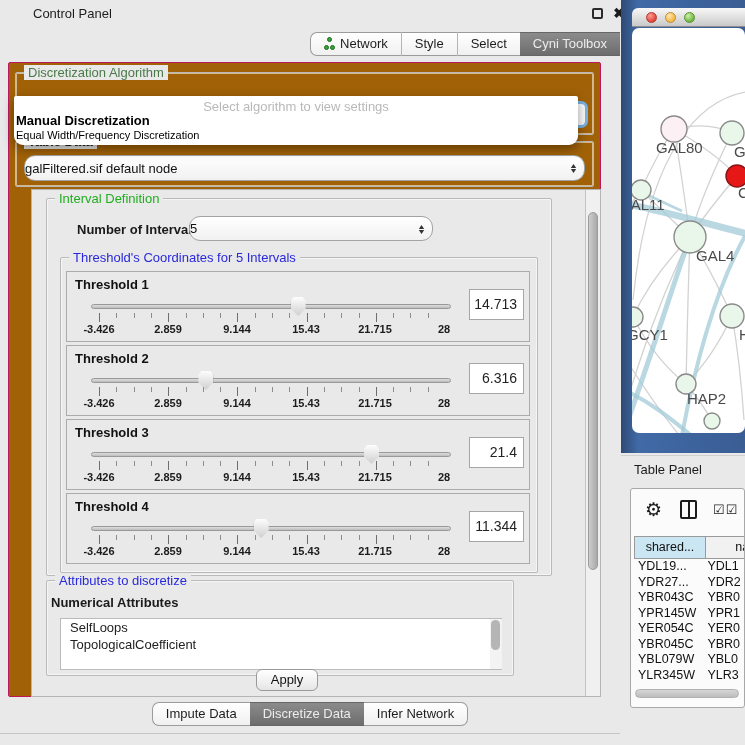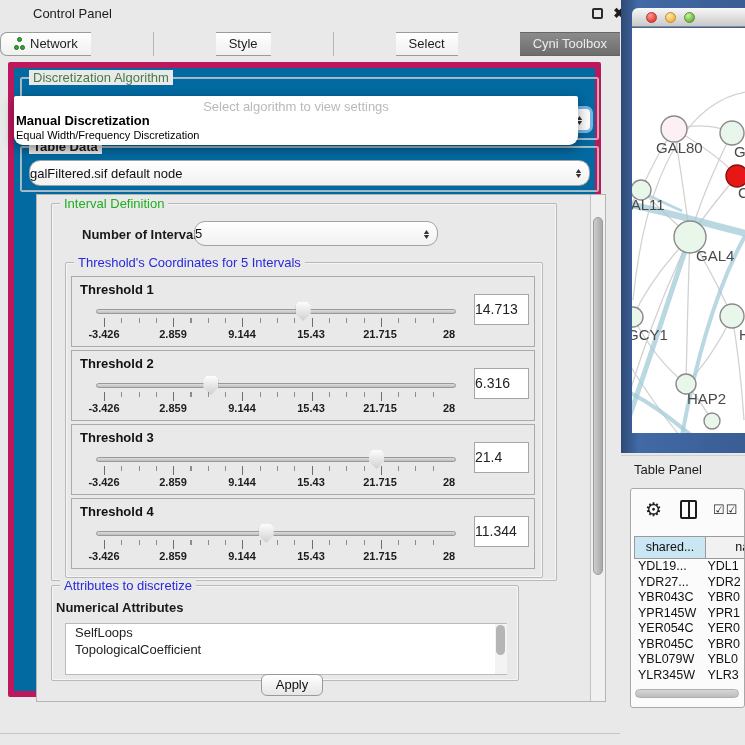--- a/index.html
+++ b/index.html
@@ -9,35 +9,35 @@
 
   
   .cp { position:absolute; left:0; top:0; width:620px; height:745px; }
   .cp-titlebar { position:absolute; left:0; top:0; width:100%; height:27px;
                  font-size:13px; color:#1c1c1c; line-height:27px; padding-left:10px;margin-left:23px; }
   .wc { position:absolute; top:8px; }
   .wc-float { right:40px; width:11px; height:11px; border:2px solid #2b2b2b; border-radius:2px; }
   .wc-close { right:18px; font-size:14px; font-weight:bold; color:#1c1c1c; line-height:11px; }
 
   .tabbar { position:absolute; display:flex; }
-  .tabbar-top { top:32px; left:0; width:620px; justify-content:space-between; }
+  .tabbar-top { top:32px; left:0; width:620px; justify-content:flex-end; }
   .tabbar-bottom { top:702px; left:0; width:620px; justify-content:center; }
   .tab { height:24px; line-height:22px; font-size:13px; color:#1d1d1d; padding:0 13px;
          background:linear-gradient(#ffffff,#f0f0f0); border-top:1px solid #9b9b9b;
          border-bottom:1px solid #9b9b9b; display:flex; align-items:center; gap:5px; }
   .tab.first { border-left:1px solid #9b9b9b; border-radius:7px 0 0 7px; }
   .tab.last  { border-right:1px solid #9b9b9b; border-radius:0 7px 7px 0; }
   .tab.sel { background:linear-gradient(#8b8b8b,#6d6d6d); color:#ececec; border-color:#666; }
   .tab-sep { width:1px; background:#b5b5b5; height:24px; }
   .net-ico { display:inline-block; width:11px; height:14px; position:relative; }
   .net-ico i { position:absolute; width:5px; height:5px; border-radius:50%; background:#37a437; border:1px solid #1d6b1d; }
   .net-ico i:nth-child(1){ left:3px; top:0; } .net-ico i:nth-child(2){ left:0; top:8px; } .net-ico i:nth-child(3){ left:6px; top:8px; }
 
   .outer-panel { position:absolute; left:8px; top:62px; width:593px; height:635px;
-                 border:6px solid #be185d; border-radius:2px; background:#0369a1; }
+                 border:1px solid #be185d; border-radius:2px; background:#a16207; }
 
   .fieldset { position:absolute; border:1px solid #b9b9b9; border-radius:2px;
               box-shadow:inset 0 0 0 1px rgba(255,255,255,.55); }
   .fs-title { position:absolute; top:-8px; left:8px; background:#e9e9e9; padding:0 4px;
               font-size:13px; line-height:15px; white-space:nowrap; }
   .t-green { color:#1fae1f; } .t-blue { color:#2828dc; } .t-dark { color:#4a7a4a; } .t-black { color:#1c1c1c; font-weight:bold; }
 
   .combo { position:absolute; background:linear-gradient(#ffffff,#f1f1f1); border:1px solid #a3a3a3;
            border-radius:11px; font-size:13px; color:#111; display:flex; align-items:center; }
   .stepper { position:absolute; right:7px; top:50%; transform:translateY(-50%); display:flex; flex-direction:column; line-height:5px; }
@@ -70,21 +70,21 @@
                background:linear-gradient(#fdfdfd,#cfcfcf);
                clip-path:polygon(50% 100%, 0 60%, 0 20%, 20% 0, 80% 0, 100% 20%, 100% 60%);
                filter:drop-shadow(0 0 1px #777); }
   .ticks-minor { position:absolute; left:8px; top:17px; width:346px; height:5px;
                  background-image:repeating-linear-gradient(to right,#8c8c8c 0 1px,transparent 1px 5%); }
   .ticks-major { position:absolute; left:8px; top:17px; width:346px; height:9px;
                  background-image:repeating-linear-gradient(to right,#6e6e6e 0 1px,transparent 1px 20%); }
   .tick-labels { position:absolute; left:8px; top:27px; width:345px; height:13px; }
   .tick-labels span { position:absolute; transform:translateX(-50%); font-size:11px; font-weight:bold; color:#1c1c1c; white-space:nowrap; }
   .thr-value { position:absolute; right:5px; top:17px; width:55px; height:31px; background:#fff;
-               border:1px solid #a6a6a6; font-size:14px; color:#222; text-align:left;
+               border:1px solid #a6a6a6; font-size:14px; color:#222; text-align:right;
                line-height:29px; padding-right:6px; }
 
   .fs-attr { left:14px; top:390px; width:468px; height:96px; }
   .attr-list { position:absolute; left:13px; top:37px; width:442px; height:52px; background:#fff;
                border:1px solid #bbb; overflow:hidden; font-size:13px; color:#222; }
   .attr-list div { padding:1px 0 1px 9px; line-height:15px; }
   .attr-vsb { position:absolute; right:1px; top:1px; width:12px; height:50px; background:#f3f3f3; }
   .attr-vsb i { position:absolute; left:1px; top:1px; width:9px; height:30px; border-radius:5px; background:#b5b5b5; }
 
   .apply-btn { position:absolute; left:247px; top:606px; width:62px; height:22px;
@@ -102,21 +102,21 @@
   
   .net-window { position:absolute; left:621px; top:0; width:124px; height:453px;
                 background:linear-gradient(to right,#2e4a75,#416aa6 14%,#3a5d94); }
   .net-titlebar { position:absolute; left:11px; top:8px; right:0; height:19px;
                   background:linear-gradient(#f8f8f8,#c9c9c9); border-radius:6px 0 0 0;
                   border-bottom:1px solid #8d8d8d; }
   .tl { position:absolute; top:4px; width:11px; height:11px; border-radius:50%; }
   .tl-red   { left:14px; background:radial-gradient(circle at 35% 30%,#ff9d92,#e0443a 70%); border:1px solid #b13833; }
   .tl-yellow{ left:33px; background:radial-gradient(circle at 35% 30%,#ffe9b0,#f3b844 70%); border:1px solid #c08e2f; }
   .tl-green { left:52px; background:radial-gradient(circle at 35% 30%,#cdf0a8,#6db742 70%); border:1px solid #59912f; }
-  .net-canvas { position:absolute; left:11px; top:28px; right:0; bottom:20px; background:#fff; overflow:hidden; }
+  .net-canvas { position:absolute; left:11px; top:28px; right:0; bottom:20px; background:#fff; overflow:hidden;border-radius:7px; }
 
   .tp-bar { position:absolute; left:621px; top:455px; width:124px; height:27px; background:#e9e9e9;
             border-top:1px solid #d0d0d0; font-size:13px; color:#1c1c1c; line-height:27px; padding-left:13px; }
   .tp-window { position:absolute; left:630px; top:488px; width:115px; height:220px;
                background:#fbfbfb; border:1px solid #a8a8a8; border-radius:3px; overflow:hidden; }
   .tp-toolbar { position:absolute; left:0; top:0; width:100%; height:40px; display:flex; align-items:center; }
   .gear { font-size:19px; color:#1b1b1b; margin-left:14px; }
   .colico { width:17px; height:19px; border:2px solid #1b1b1b; border-radius:2px; margin-left:18px; position:relative; }
   .colico::after { content:""; position:absolute; left:50%; top:0; width:2px; height:100%; background:#1b1b1b; transform:translateX(-1px); }
   .cbx { font-size:13px; color:#1b1b1b; margin-left:16px; letter-spacing:1px; }
@@ -295,20 +295,31 @@
         </div>
 
         <div class="vsb">
             <div class="thumb"></div>
           </div>
       </div>
 
       <div class="apply-btn">Apply</div>
     </div>
 
+    <div class="tabbar tabbar-bottom" id="bottomTabs">
+        <span class="tab first">
+          <span>Impute Data</span>
+        </span>
+        <span class="tab sel">
+          <span>Discretize Data</span>
+        </span>
+        <span class="tab last">
+          <span>Infer Network</span>
+        </span>
+      </div>
     <div class="cp-bottom-line"></div>
 
     <div class="popup">
       <div class="ph">Select algorithm to view settings</div>
       <div class="op1">Manual Discretization</div>
       <div class="op2">Equal Width/Frequency Discretization</div>
     </div>
   </div>
 
   <div class="net-window">

